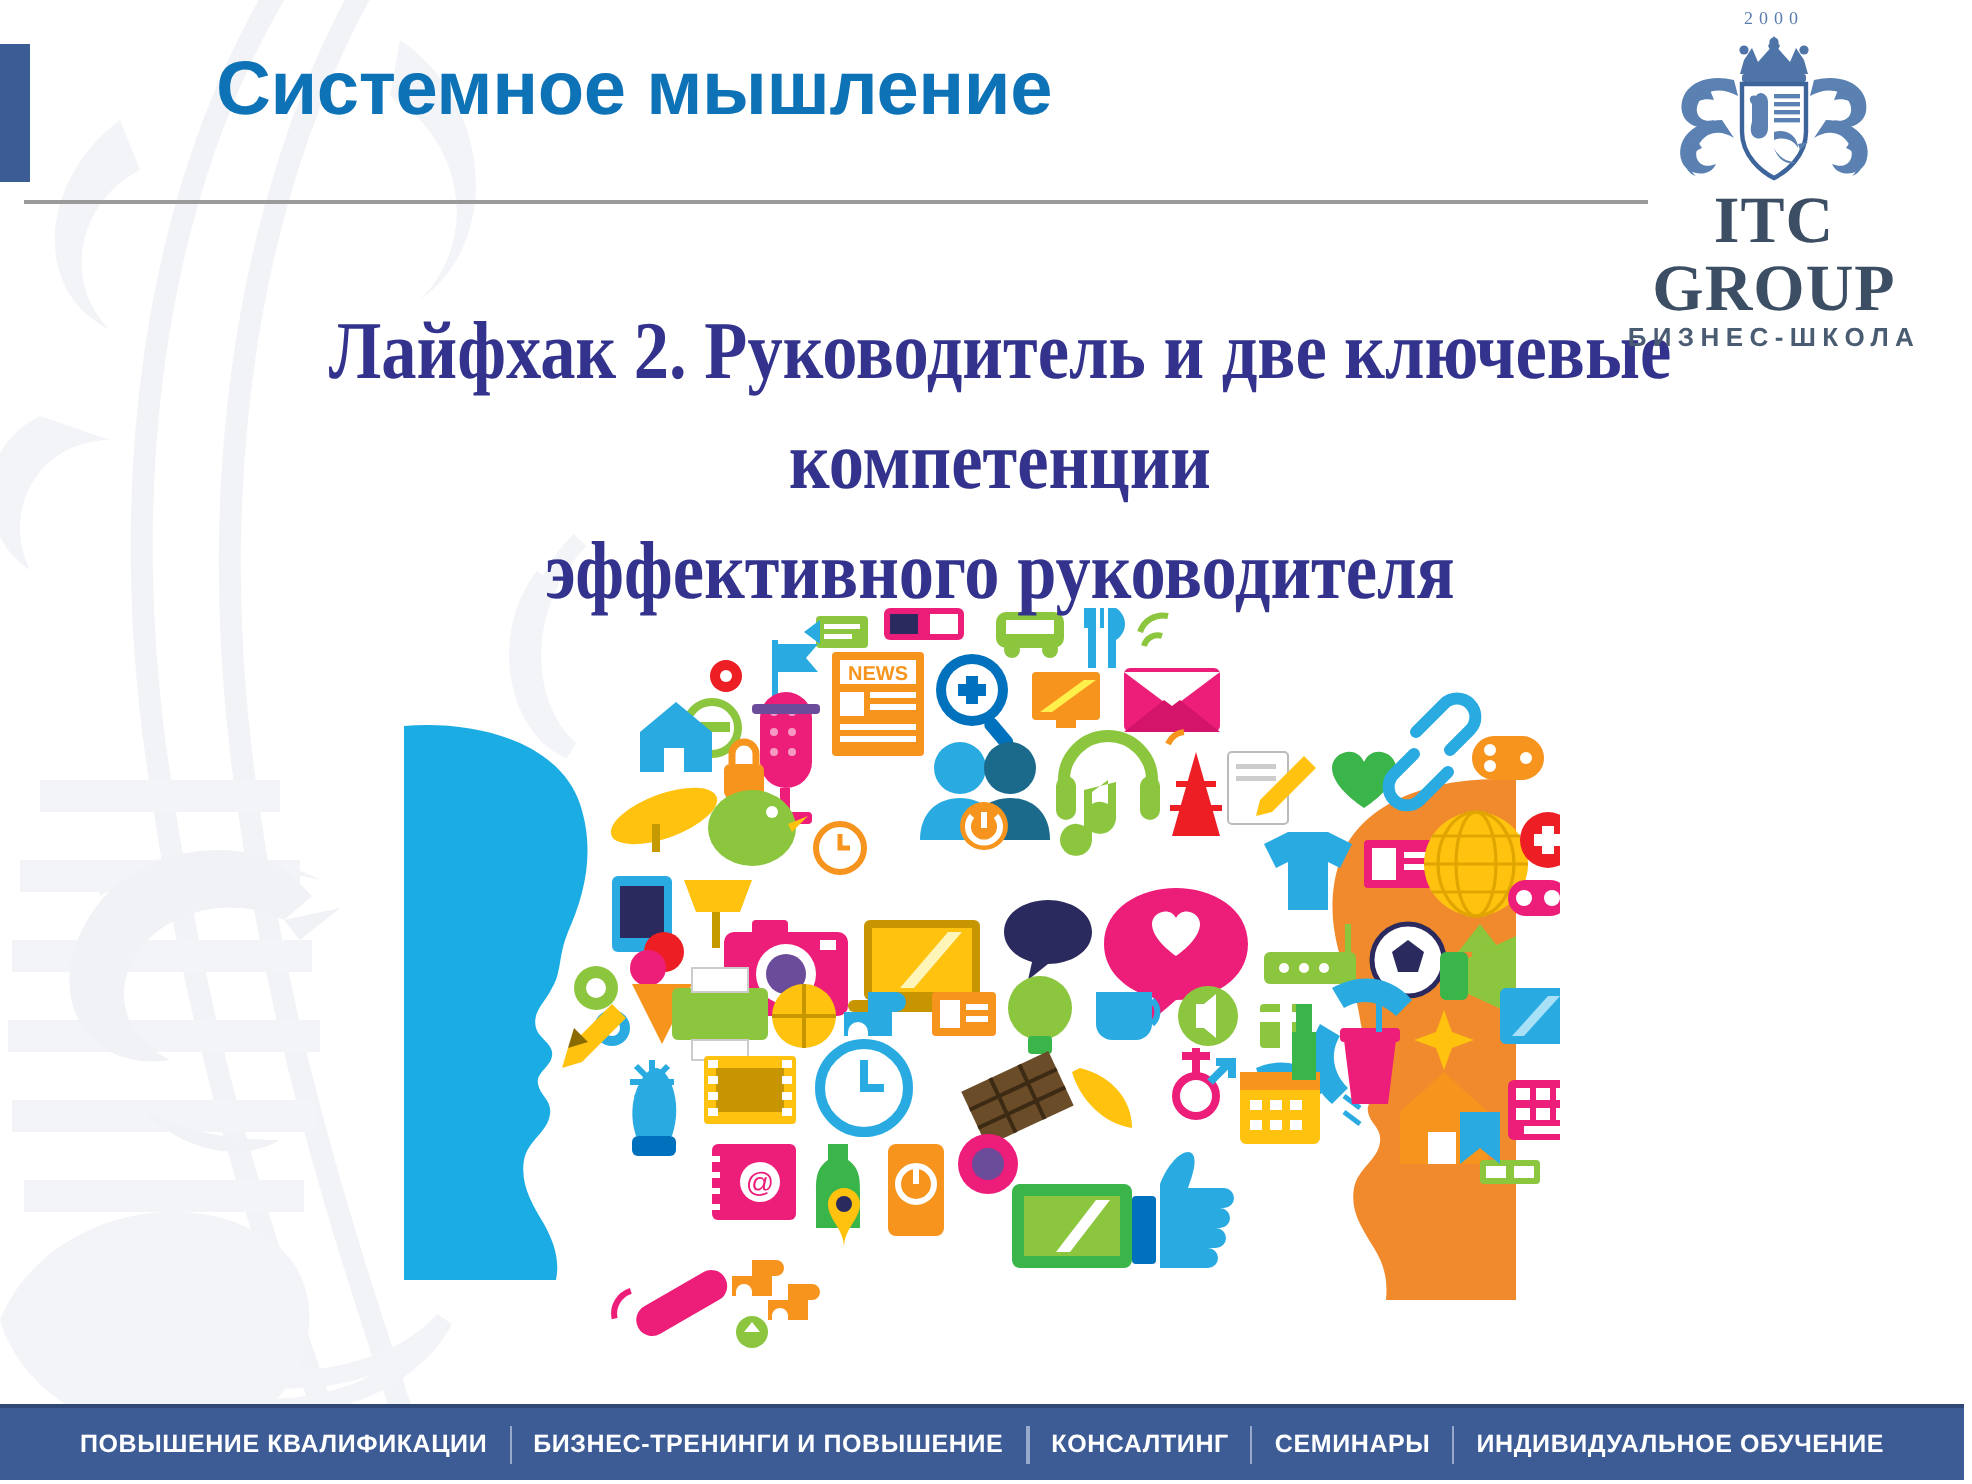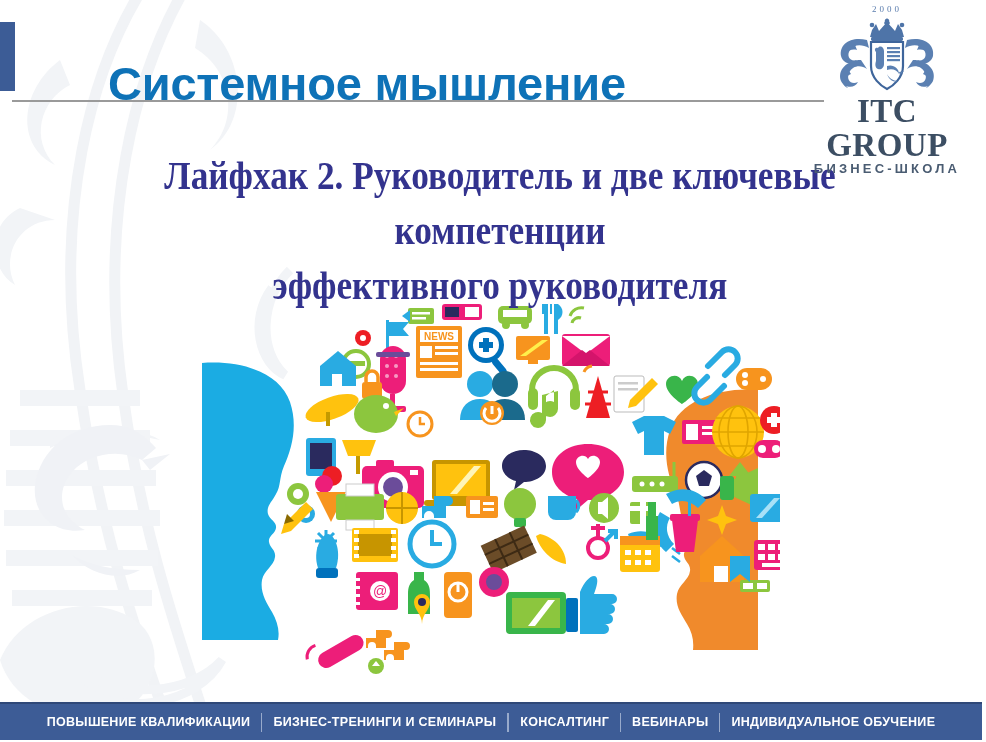--- a/index.html
+++ b/index.html
@@ -36,22 +36,22 @@
     left: 0px;
     top: 22px;
     width: 15px;
     height: 69px;
     background: #3C5C96;
     z-index: 3;
   }
   #header-title {
     position: absolute;
     left: 108px;
-    top: 56px;
-    font-size: 47px;
+    top: 24px;
+    font-size: 38px;
     font-weight: bold;
     color: #0E72B7;
     letter-spacing: -0.2px;
     white-space: nowrap;
     z-index: 3;
   }
   #header-rule {
     position: absolute;
     left: 12px;
     top: 100px;
@@ -688,23 +688,23 @@
         </g>
       <g>
           <path d="M468 236 h8 v-14 h-8 Z M466 236 h12 v24 h-12 Z" fill="#39B54A"></path>
         </g>
     </g>
   </svg>
 
   <div id="footer">
     <div class="footer-item">ПОВЫШЕНИЕ КВАЛИФИКАЦИИ</div>
     <div class="footer-sep"></div>
-    <div class="footer-item">БИЗНЕС-ТРЕНИНГИ И СЕМИНАРЫ</div>
+    <div class="footer-item">БИЗНЕС-ТРЕНИНГИ И ПОВЫШЕНИЕ</div>
     <div class="footer-sep"></div>
     <div class="footer-sep"></div>
     <div class="footer-item">КОНСАЛТИНГ</div>
     <div class="footer-sep"></div>
-    <div class="footer-item">ВЕБИНАРЫ</div>
+    <div class="footer-item">СЕМИНАРЫ</div>
     <div class="footer-sep"></div>
     <div class="footer-item">ИНДИВИДУАЛЬНОЕ ОБУЧЕНИЕ</div>
   </div>
 
 </div>
 
 </body></html>

